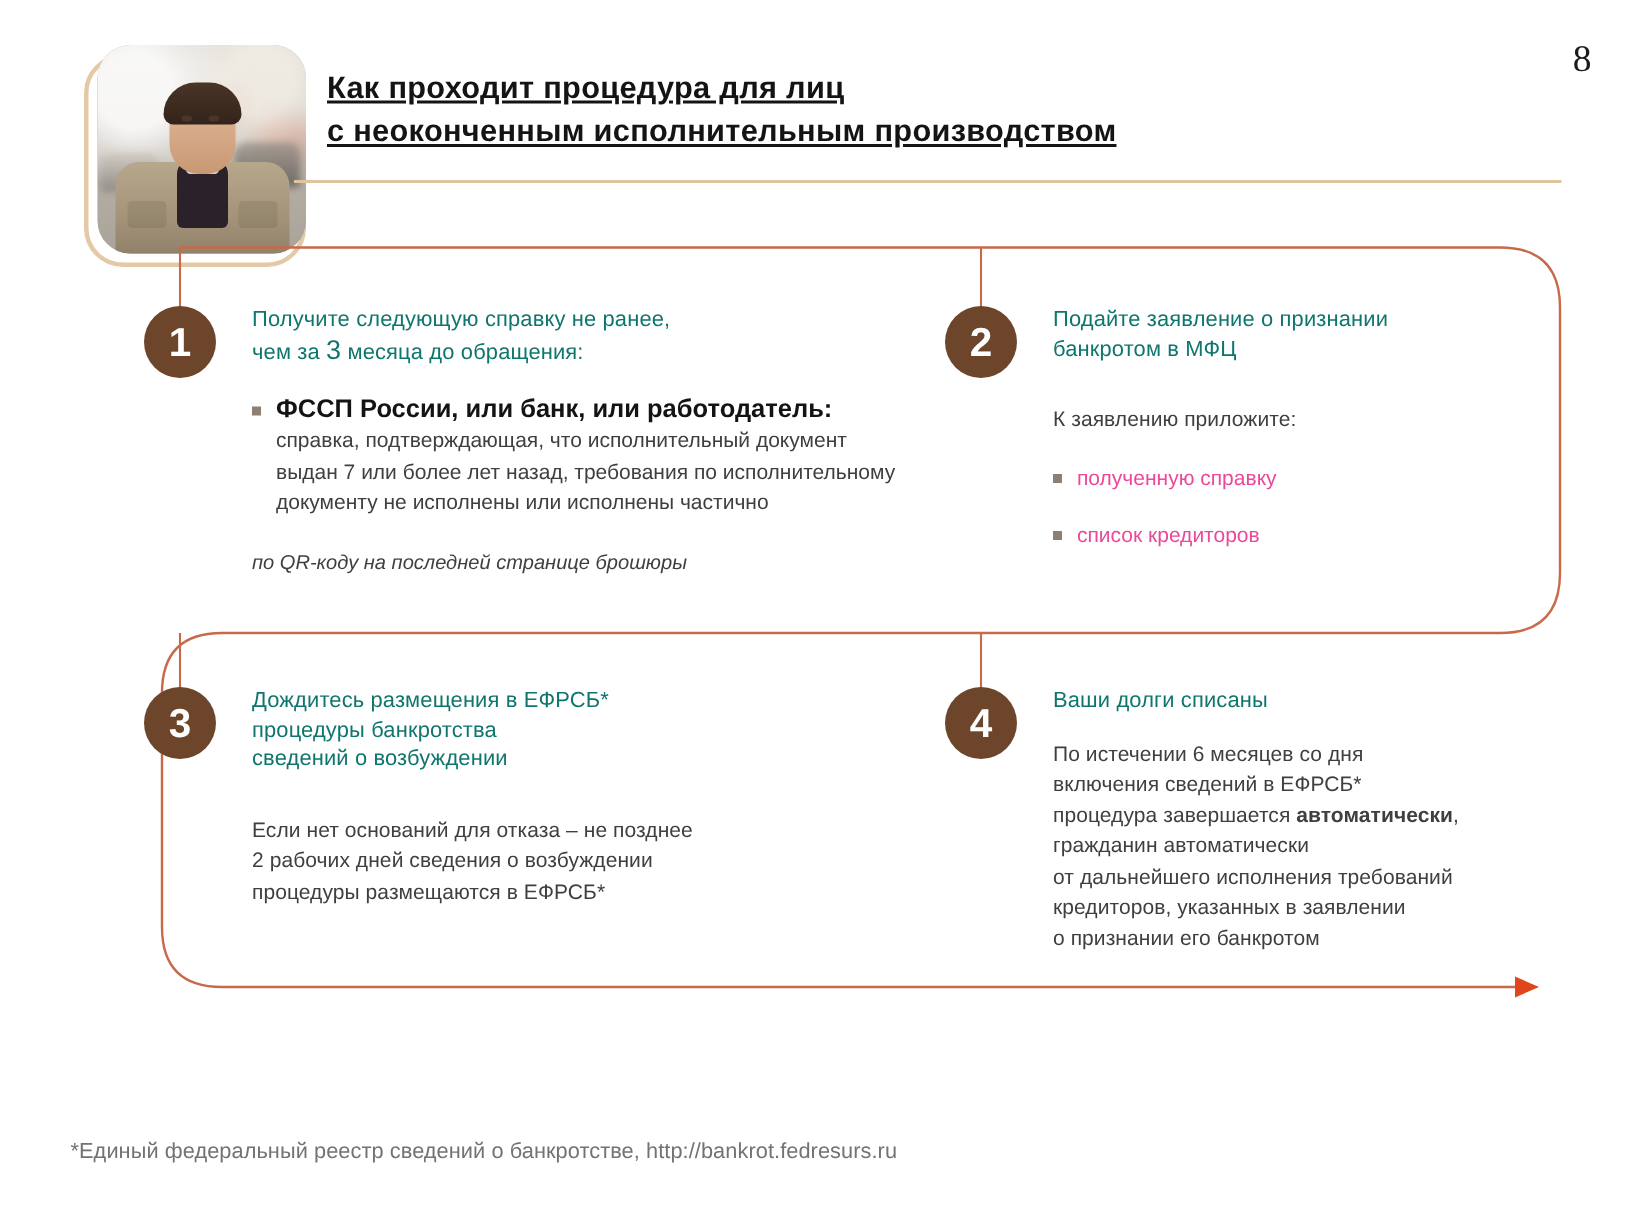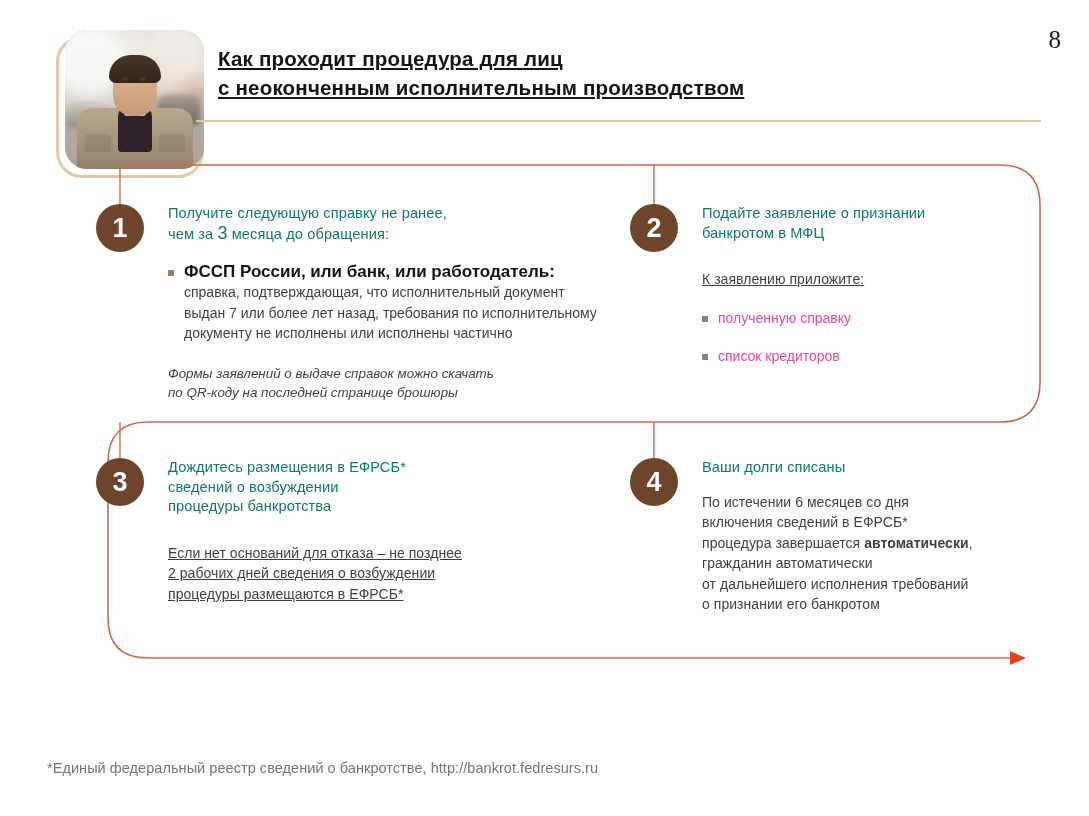--- a/index.html
+++ b/index.html
@@ -245,21 +245,21 @@
   #step-4 { left: 630px; top: 458px; width: 400px; }
 
   #step-1 .step-body { width: 430px; }
   #step-2 .step-body { width: 330px; }
   #step-3 .step-body { width: 420px; }
   #step-4 .step-body { width: 350px; }
 
   .mt-18 { margin-top: 18px; }
   .mt-14 { margin-top: 14px; }
   .mt-20 { margin-top: 20px; }
-  .mt-26 { margin-top: 26px; text-decoration: underline; }
+  .mt-26 { margin-top: 26px; }
 
   
   .footnote {
     position: absolute;
     left: 47px;
     top: 760px;
     font-size: 14.5px;
     color: #737373;
     letter-spacing: .05px;
   }
@@ -316,21 +316,20 @@
 
       <div class="bullet-row mt-18">
         <span class="bullet-mark"></span>
         <span>
           <span class="bullet-head">ФССП России, или банк, или работодатель:</span>
           <span class="bullet-sub">справка, подтверждающая, что исполнительный документ выдан 7 или более лет назад, требования по исполнительному документу не исполнены или исполнены частично</span>
         </span>
       </div>
 
       <div class="step-note mt-20">
-        <div>Формы заявлений о выдаче справок можно скачать</div>
         <div>по QR-коду на последней странице брошюры</div>
       </div>
     </div>
   </div>
 
   <div class="step" id="step-2">
     <div class="step-badge">2</div>
     <div class="step-body">
       <div class="step-title">
         <div>Подайте заявление о признании</div>
@@ -347,22 +346,22 @@
         <span class="bullet-plain">список кредиторов</span>
       </div>
     </div>
   </div>
 
   <div class="step" id="step-3">
     <div class="step-badge">3</div>
     <div class="step-body">
       <div class="step-title">
         <div>Дождитесь размещения в ЕФРСБ*</div>
+        <div>процедуры банкротства</div>
         <div>сведений о возбуждении</div>
-        <div>процедуры банкротства</div>
       </div>
       <div class="step-text mt-26">
         <div>Если нет оснований для отказа – не позднее</div>
         <div>2 рабочих дней сведения о возбуждении</div>
         <div>процедуры размещаются в ЕФРСБ*</div>
       </div>
     </div>
   </div>
 
   <div class="step" id="step-4">
@@ -370,20 +369,21 @@
     <div class="step-body">
       <div class="step-title">
         <div>Ваши долги списаны</div>
       </div>
       <div class="step-text mt-14">
         <div>По истечении 6 месяцев со дня</div>
         <div>включения сведений в ЕФРСБ*</div>
         <div><span>процедура завершается </span><b>автоматически</b><span>,</span></div>
         <div>гражданин автоматически</div>
         <div>от дальнейшего исполнения требований</div>
+        <div>кредиторов, указанных в заявлении</div>
         <div>о признании его банкротом</div>
       </div>
     </div>
   </div>
 
   <div class="footnote">*Единый федеральный реестр сведений о банкротстве, http://bankrot.fedresurs.ru</div>
 
 </div>
 
 </body></html>

